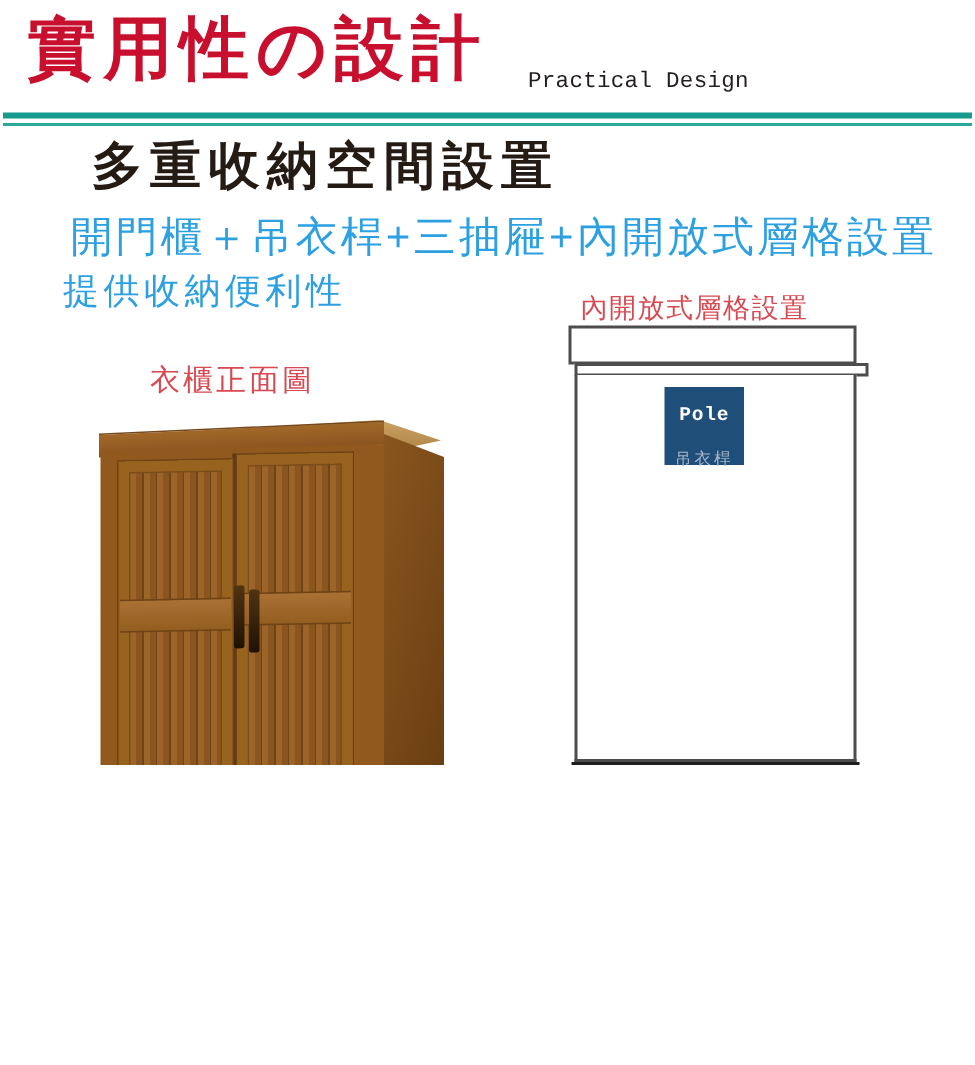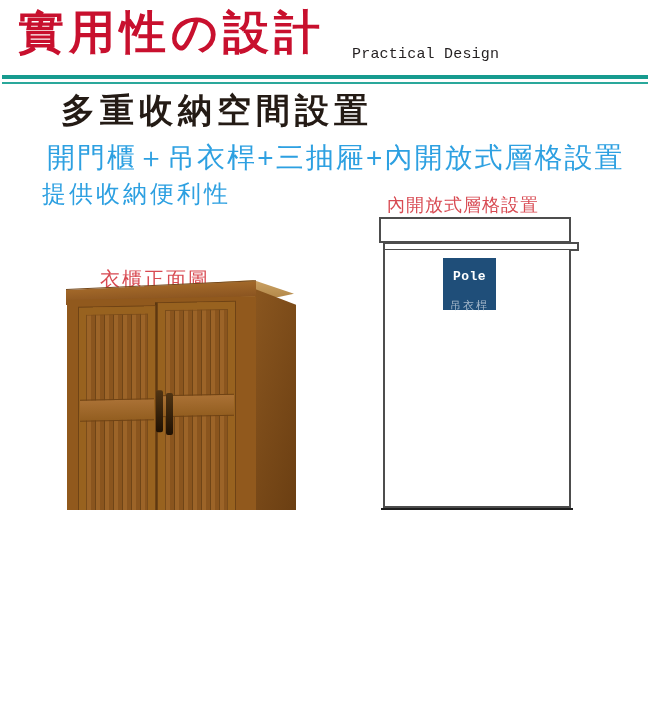--- a/index.html
+++ b/index.html
@@ -12,21 +12,21 @@
   .title { left:18px; top:2px; font-size:46px; font-weight:600; color:#c8102e; letter-spacing:5px; white-space:nowrap; }
   .subtitle { left:352px; top:46px; font-size:15px; font-weight:500; color:#231f20; letter-spacing:.2px; }
   .rule-thick { left:2px; top:75px; width:646px; height:4px; background:#169b8f; }
   .rule-thin  { left:2px; top:82px; width:646px; height:2px; background:#2aa89b; }
 
   
   .heading { left:31px; top:88px; font-size:34px; font-weight:600; color:#241b15; letter-spacing:5px; white-space:nowrap;margin-left:30px; }
   .feature { left:47px; top:139px; font-size:28px; color:#2da0e1; letter-spacing:2px; white-space:nowrap; }
   .benefit { left:42px; top:178px; font-size:24px; color:#2da0e1; letter-spacing:3px; white-space:nowrap; }
 
-  .caption-left  { left:100px; top:240px; font-size:20px; color:#d84a52; letter-spacing:2px; white-space:nowrap;margin-top:26px; }
+  .caption-left  { left:100px; top:240px; font-size:20px; color:#d84a52; letter-spacing:2px; white-space:nowrap; }
   .caption-right { left:387px; top:193px; font-size:18px; color:#d84a52; letter-spacing:1px; white-space:nowrap; }
 
   
   .dg-crown { left:379px; top:217px; width:192px; height:26px; background:#fff; border:2px solid #4d4d4d; }
   .dg-band  { left:383px; top:242px; width:196px; height:9px;  background:#fff; border:2px solid #4d4d4d; }
   .dg-body  { left:383px; top:250px; width:188px; height:258px; background:#fff;
               border:2px solid #4d4d4d; border-top:none; }
   .dg-pole  { left:443px; top:258px; width:53px; height:52px; background:#1f4e79; text-align:center; }
   .dg-pole .en { margin-top:11px; font-size:13px; font-weight:700; color:#ffffff; letter-spacing:.5px; }
   .dg-pole .zh { margin-top:14px; font-size:11px; color:#a3b6c9; letter-spacing:2px; }

